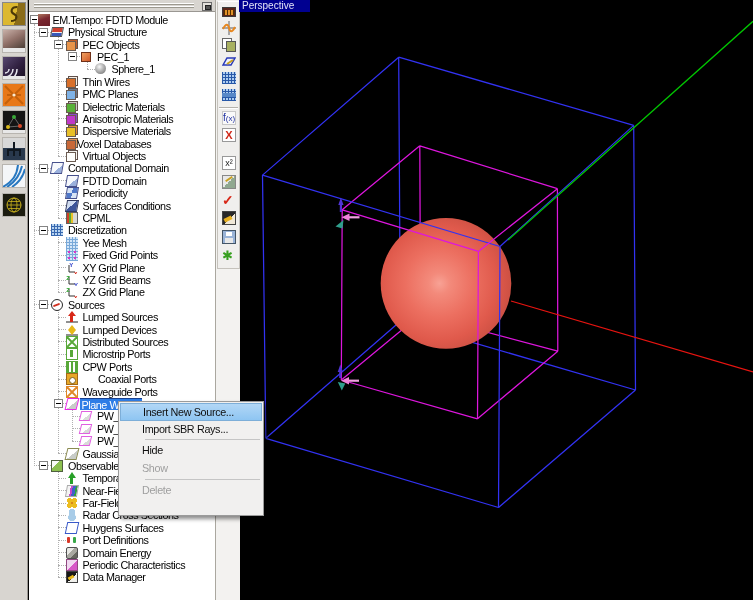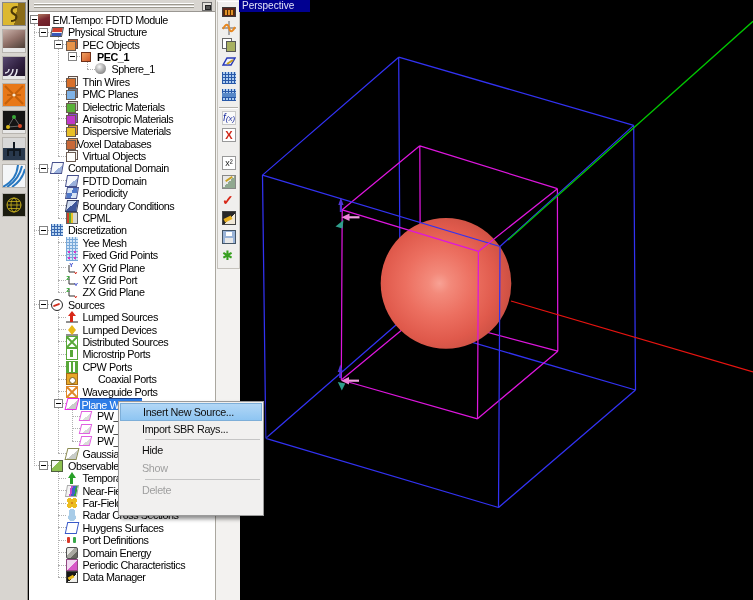--- a/index.html
+++ b/index.html
@@ -7,21 +7,21 @@
 #strip1{position:absolute;left:0;top:0;width:28px;height:600px;background:#d8d5d0;border-right:1px solid #9a9792}
 #strip1 .mi{position:absolute;left:2px;width:24px;height:24px;border:1px solid #b8b5b0;overflow:hidden}
 
 #panel{position:absolute;left:29px;top:0;width:186px;height:600px;background:#fff}
 #phead{position:absolute;left:29px;top:0;width:186px;height:12px;background:#d8d5d0;border-bottom:1px solid #9a9792;z-index:3}
 .grip{position:absolute;left:5px;width:160px;height:2px;border-top:1px solid #fdfdfd;border-bottom:1px solid #9c998f;top:3px}
 #pbtn{position:absolute;right:3px;top:2px;width:10px;height:9px;background:#e4e1dc;border:1px solid #6a6a6a;}
 #pbtn:after{content:"";position:absolute;left:2px;top:2px;width:4px;height:3px;border:1px solid #222;background:#555}
 #tree{position:absolute;left:0;top:0;width:753px;height:600px}
 #tree .tx{position:absolute;font-weight:normal;font-style:normal;font-size:10.8px;line-height:12px;color:#000;white-space:nowrap;letter-spacing:-0.45px}
-#tree .b{font-weight:bold}
+#tree .b{font-weight:normal}
 #tree .sel{background:#2e7de6;color:#fff;border-top:1px solid #18408f;padding:0 2px 0 2px;margin-left:-3px;height:12px}
 .eb{position:absolute;width:9px;height:9px;background:#fff;border:1px solid #848484}
 .eb:after{content:"";position:absolute;left:1px;top:3px;width:5px;height:1px;background:#000}
 .vl{position:absolute;width:1px;border-left:1px dotted #b0b0b0}
 .hl{position:absolute;height:1px;border-top:1px dotted #b0b0b0}
 .ic{position:absolute;width:12px;height:12px}
 
 .s2:before{content:"";position:absolute;left:0;bottom:0;width:8px;height:8px;border:1px solid #6a5a50;background:var(--a);z-index:2}
 .s2:after{content:"";position:absolute;right:0;top:0;width:8px;height:8px;border:1px solid #60504a;background:var(--b)}
 .i-root{background:linear-gradient(160deg,#b07860 0%,#7a2830 45%,#6a1f28 100%)}
@@ -264,21 +264,21 @@
         <b class="tx" style="left:82.5px;top:174.8px">FDTD Domain</b>
       </div>
 <div>
         <i class="hl" style="left:57.5px;top:192.7px;width:8.0px"></i>
         <s class="ic i-peri" style="left:65.5px;top:187.2px"></s>
         <b class="tx" style="left:82.5px;top:187.2px">Periodicity</b>
       </div>
 <div>
         <i class="hl" style="left:57.5px;top:205.1px;width:8.0px"></i>
         <s class="ic i-bound" style="left:65.5px;top:199.6px"></s>
-        <b class="tx" style="left:82.5px;top:199.6px">Boundary Conditions</b>
+        <b class="tx" style="left:82.5px;top:199.6px">Surfaces Conditions</b>
       </div>
 <div>
         <i class="hl" style="left:57.5px;top:217.5px;width:8.0px"></i>
         <s class="ic i-cpml" style="left:65.5px;top:212.0px"></s>
         <b class="tx" style="left:82.5px;top:212.0px">CPML</b>
       </div>
 <div>
         <i class="hl" style="left:33.5px;top:229.9px;width:17.0px"></i>
         <i class="eb" style="left:39.0px;top:225.9px"></i>
         <s class="ic i-discr" style="left:50.5px;top:224.4px"></s>
@@ -303,21 +303,21 @@
         </svg>
         <b class="tx" style="left:82.5px;top:261.6px">XY Grid Plane</b>
       </div>
 <div>
         <i class="hl" style="left:57.5px;top:279.5px;width:8.0px"></i>
         <svg class="ic" style="left:65.5px;top:274.0px" width="13" height="13">
           <path d="M3 3 V10 H9" stroke="#303030" fill="none"></path>
           <text x="0.2" y="6" font-size="6" fill="#28a028" font-weight="bold">Z</text>
           <text x="8" y="13" font-size="6" fill="#2838c8" font-weight="bold">Y</text>
         </svg>
-        <b class="tx" style="left:82.5px;top:274.0px">YZ Grid Port</b>
+        <b class="tx" style="left:82.5px;top:274.0px">YZ Grid Beams</b>
       </div>
 <div>
         <i class="hl" style="left:57.5px;top:291.8px;width:8.0px"></i>
         <svg class="ic" style="left:65.5px;top:286.3px" width="13" height="13">
           <path d="M3 3 V10 H9" stroke="#303030" fill="none"></path>
           <text x="0.2" y="6" font-size="6" fill="#28a028" font-weight="bold">Z</text>
           <text x="8" y="13" font-size="6" fill="#d82818" font-weight="bold">x</text>
         </svg>
         <b class="tx" style="left:82.5px;top:286.3px">ZX Grid Plane</b>
       </div>
@@ -456,21 +456,21 @@
       </span>
 <span class="t2" style="top:55px"><svg width="14" height="14">
           <path d="M1 10 L5 3 H13 L9 10 Z" stroke="#2838b8" stroke-width="1.5" fill="#eef2fa"></path>
           <path d="M5 9 L11 5" stroke="#c8a020" stroke-width="2"></path>
         </svg></span>
 <span class="t2" style="top:72px;background:#aecdf0;background-image:repeating-linear-gradient(0deg,#2858a8 0 1px,transparent 1px 3px),repeating-linear-gradient(90deg,#2858a8 0 1px,transparent 1px 3px);height:12px"></span>
 <span class="t2" style="top:89px;background:#aecdf0;background-image:repeating-linear-gradient(0deg,#2858a8 0 1px,transparent 1px 3px),repeating-linear-gradient(90deg,#2858a8 0 1px,transparent 1px 3px);height:12px">
         <i style="position:absolute;left:0;top:4px;width:14px;height:4px;background:#5888c8"></i>
       </span>
 <i style="position:absolute;left:3px;top:107px;width:19px;height:2px;border-top:1px solid #b5b2ac;border-bottom:1px solid #fff"></i>
-<span class="t2" style="top:111px;background:#fafafa;border:1px solid #c8c8c8;color:#2030a0;font-size:10px;font-style:italic;line-height:12px;text-align:center">f<span style="font-size:8px">(x)</span></span>
+<span class="t2" style="top:111px;background:#fafafa;border:1px solid #c8c8c8;color:#2030a0;font-size:10px;line-height:12px;text-align:center">f<span style="font-size:8px">(x)</span></span>
 <span class="t2" style="top:128px;background:#fff;border:1px solid #999;color:#d02818;font-weight:bold;font-size:11px;line-height:12px;text-align:center">X</span>
 <span class="t2" style="top:156px;background:#fff;border:1px solid #999;color:#202020;font-size:9px;line-height:12px;text-align:center">x²</span>
 <span class="t2" style="top:175px;background:linear-gradient(135deg,#e8e8e8 0 50%,#90a890 50%);border:1px solid #888">
         <i style="position:absolute;left:2px;top:2px;width:8px;height:2px;background:#c8a020;transform:rotate(-35deg)"></i>
       </span>
 <span class="t2" style="top:193px;color:#d82818;font-weight:bold;font-size:14px;line-height:14px">✓</span>
 <span class="t2" style="top:211px;background:linear-gradient(135deg,#282828 0 55%,#f0e8d8 55%);border:1px solid #444">
         <i style="position:absolute;left:1px;top:5px;width:8px;height:4px;background:#e8b020;transform:rotate(-25deg)"></i>
       </span>
 <span class="t2" style="top:229.5px;background:#9ab4d8;border:1px solid #456">

